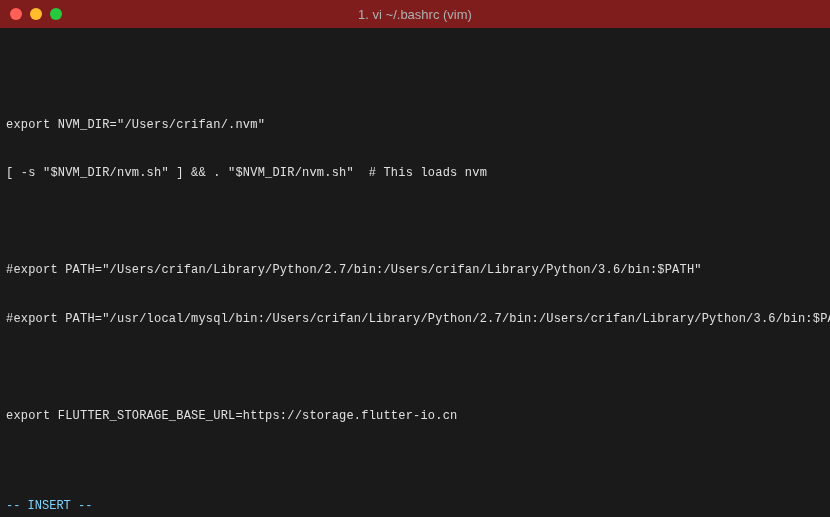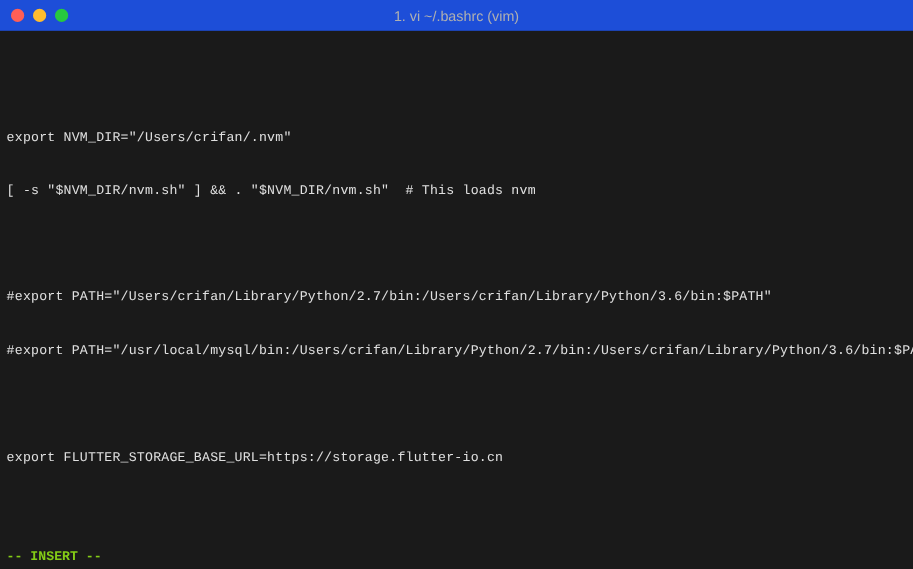--- a/index.html
+++ b/index.html
@@ -11,21 +11,21 @@
       width: 830px;
       height: 517px;
       background: #1a1a1a;
       font-family: 'Menlo', 'Monaco', 'Courier New', monospace;
       font-size: 12px;
       color: #e0e0e0;
       overflow: hidden;
     }
     .titlebar {
       height: 28px;
-      background: #1d4ed8;
+      background: #7f1d1d;
       display: flex;
       align-items: center;
       padding: 0 10px;
       position: relative;
     }
     .traffic-lights {
       display: flex;
       gap: 8px;
       align-items: center;
     }
@@ -52,22 +52,22 @@
       font-size: 12px;
       letter-spacing: 0.2px;
     }
     .line {
       min-height: 16px;
     }
     .status-line {
       position: absolute;
       bottom: 4px;
       left: 6px;
-      color: #84cc16;
-      font-weight: bold;
+      color: #7dd3fc;
+      font-weight: normal;
     }
   </style>
 </head>
 <body>
 
 <div class="titlebar">
   <div class="traffic-lights">
     <div class="traffic-light tl-red"></div>
     <div class="traffic-light tl-yellow"></div>
     <div class="traffic-light tl-green"></div>

